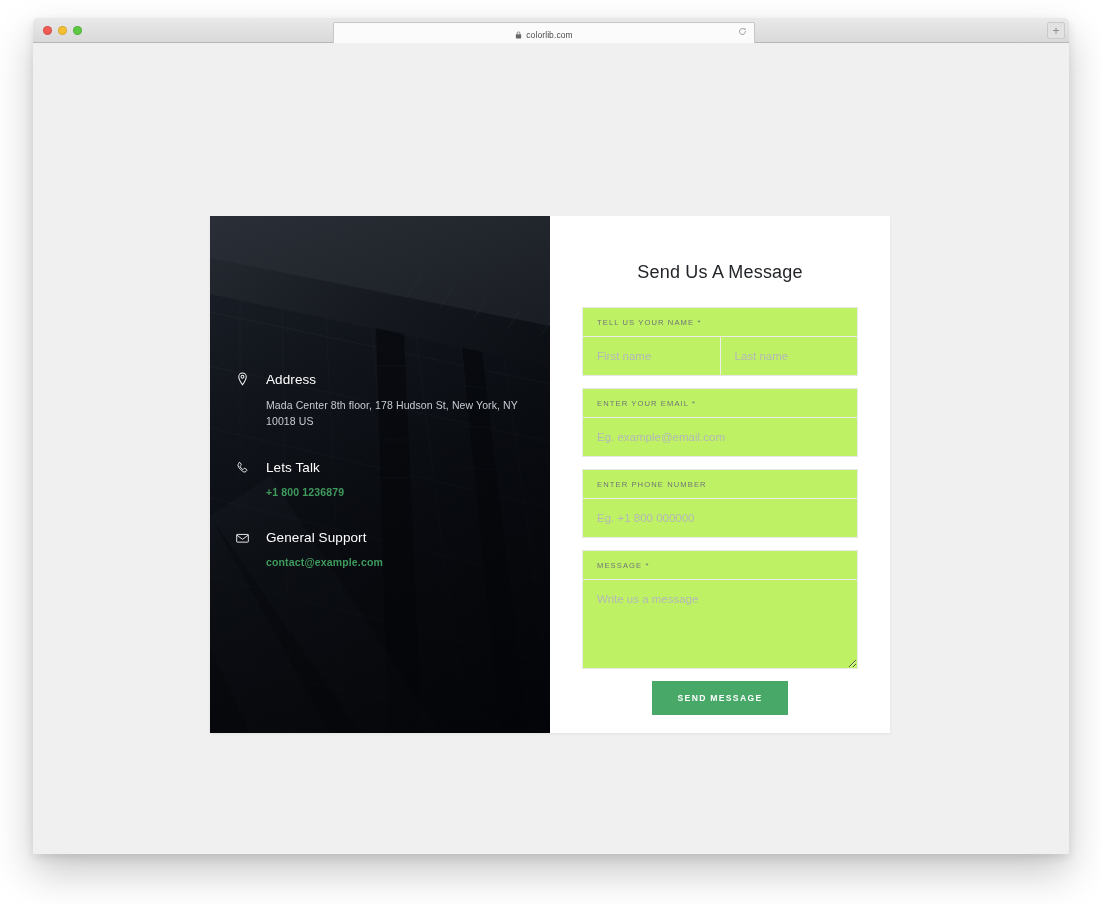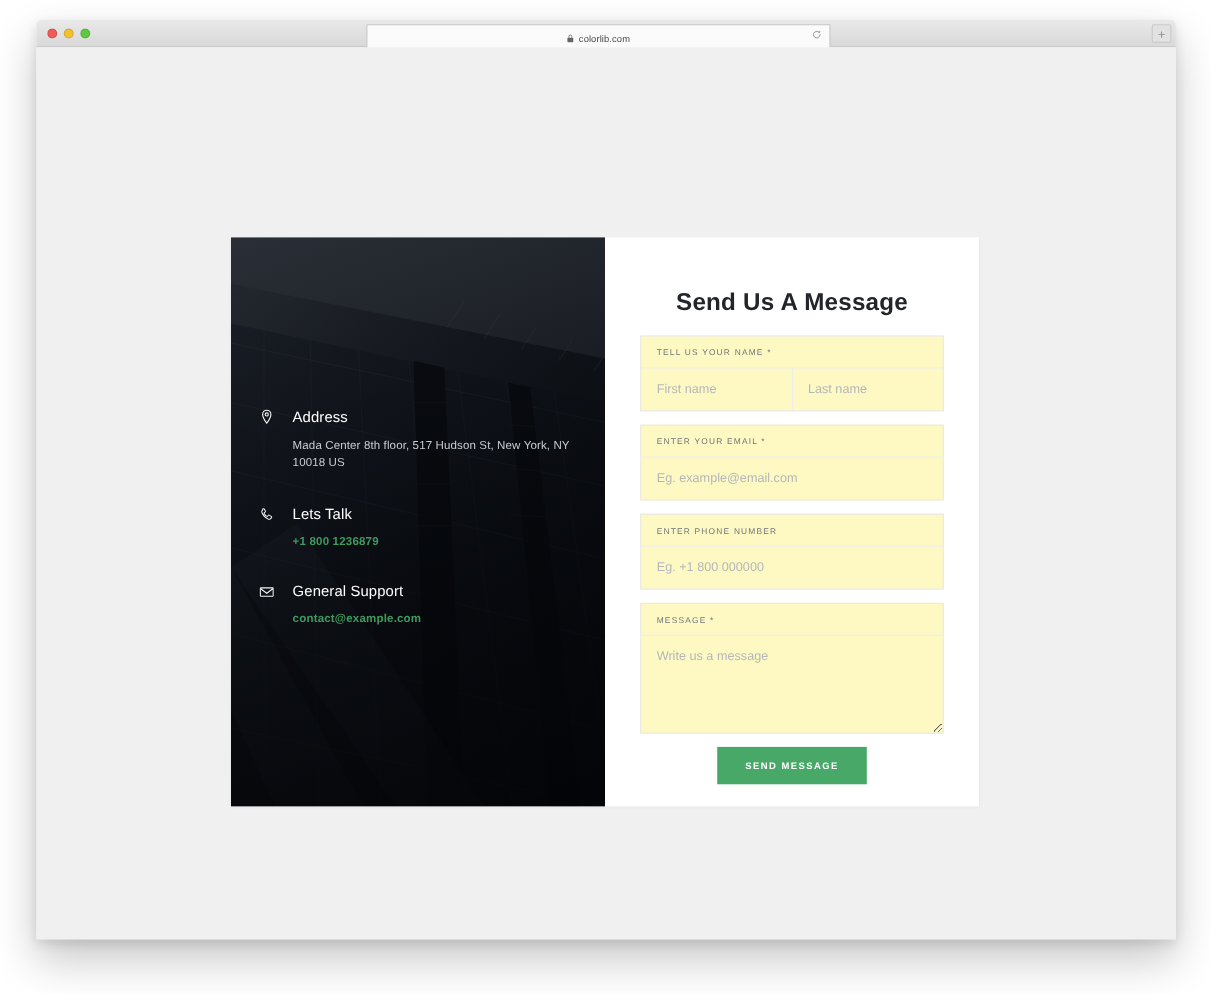--- a/index.html
+++ b/index.html
@@ -177,32 +177,32 @@
 
   
   .form-panel {
     flex: 1;
     background: #ffffff;
     padding: 30px 32px 0 32px;
   }
 
   .form-title {
     text-align: center;
-    font-size: 22px;
-    font-weight: bold;
+    font-size: 18px;
+    font-weight: normal;
     color: #222529;
     letter-spacing: 0.2px;
     margin-top: 16px;
-    margin-bottom: 17px;
+    margin-bottom: 24px;
   }
 
   .field-group {
     border: 1px solid #e8e8e8;
     margin-bottom: 12px;
-    background: #fef9c3;
+    background: #bef264;
   }
   .field-label {
     padding: 10px 14px 9px 14px;
     font-size: 7.6px;
     letter-spacing: 1.1px;
     color: #6f7479;
     border-bottom: 1px solid #ededed;
     text-transform: uppercase;
   }
   .req { color: #6f7479; }
@@ -365,21 +365,21 @@
           <div class="info-block">
             <div class="info-head">
               <span class="info-icon">
                 <svg viewBox="0 0 16 16">
                   <path d="M8 1.6c-2.2 0-4 1.8-4 4 0 3 4 8.6 4 8.6s4-5.6 4-8.6c0-2.2-1.8-4-4-4z" fill="none" stroke="currentColor" stroke-width="1.1"></path>
                   <circle cx="8" cy="5.6" r="1.5" fill="none" stroke="currentColor" stroke-width="1.1"></circle>
                 </svg>
               </span>
               <span class="info-title">Address</span>
             </div>
-            <div class="info-text">Mada Center 8th floor, 517 Hudson St, New York, NY 10018 US</div>
+            <div class="info-text">Mada Center 8th floor, 178 Hudson St, New York, NY 10018 US</div>
           </div>
 
           <div class="info-block">
             <div class="info-head">
               <span class="info-icon">
                 <svg viewBox="0 0 16 16">
                   <path d="M4.2 2.3c.5-.4 1.1-.3 1.4.2l1 1.6c.3.5.2 1-.2 1.3l-.7.5c-.2.2-.3.4-.2.7.4 1.1 1.6 2.4 2.7 2.9.3.1.5 0 .7-.2l.5-.6c.3-.4.9-.5 1.3-.2l1.6 1c.5.3.6 1 .2 1.4l-.8.8c-.6.6-1.5.8-2.3.5C7 11 4.4 8.5 3.3 5.8c-.3-.8-.1-1.7.5-2.3z" fill="none" stroke="currentColor" stroke-width="1"></path>
                 </svg>
               </span>
               <span class="info-title">Lets Talk</span>

